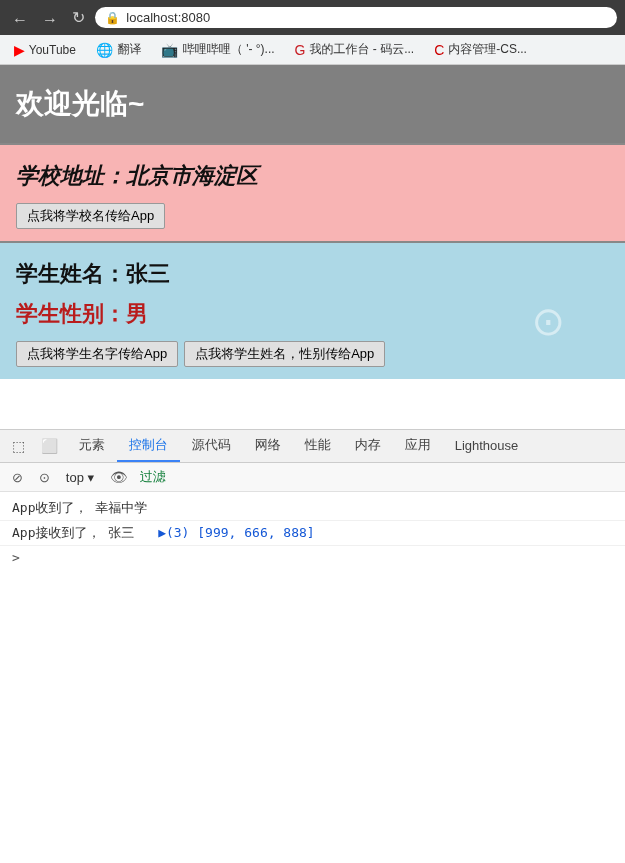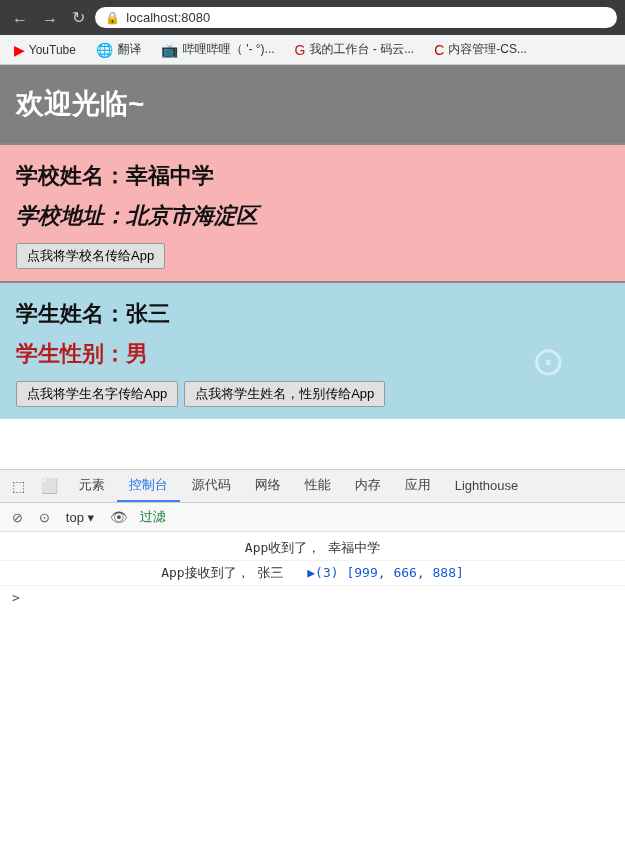--- a/index.html
+++ b/index.html
@@ -223,21 +223,21 @@
       font-size: 13px;
       background: #fff;
     }
     .console-line {
       padding: 3px 12px;
       border-bottom: 1px solid #f0f0f0;
       display: flex;
       align-items: baseline;
       gap: 4px;
     }
-    .console-line.info { color: #333; justify-content: center; }
+    .console-line.info { color: #333; }
     .console-blue { color: #1558d6; padding-left: 12px; }
     .console-prompt {
       padding: 4px 12px;
       color: #555;
       font-family: monospace;
       font-size: 13px;
     }
   </style>
 </head>
 <body>
@@ -275,21 +275,20 @@
   </div>
 </div>
 
 <div class="page-content">
 
   <div class="welcome-section">
     <div class="welcome-title">欢迎光临~</div>
   </div>
 
   <div class="school-section">
-    <div class="school-name-row">学校姓名：幸福中学</div>
     <div class="school-addr-row">学校地址：北京市海淀区</div>
     <button class="btn-school">点我将学校名传给App</button>
   </div>
 
   <div class="student-section">
     <div class="student-name-row">学生姓名：张三</div>
     <div class="student-gender-row">学生性别：男</div>
     <div class="camera-watermark">⊙</div>
     <div class="student-buttons">
       <button class="btn-student">点我将学生名字传给App</button>

